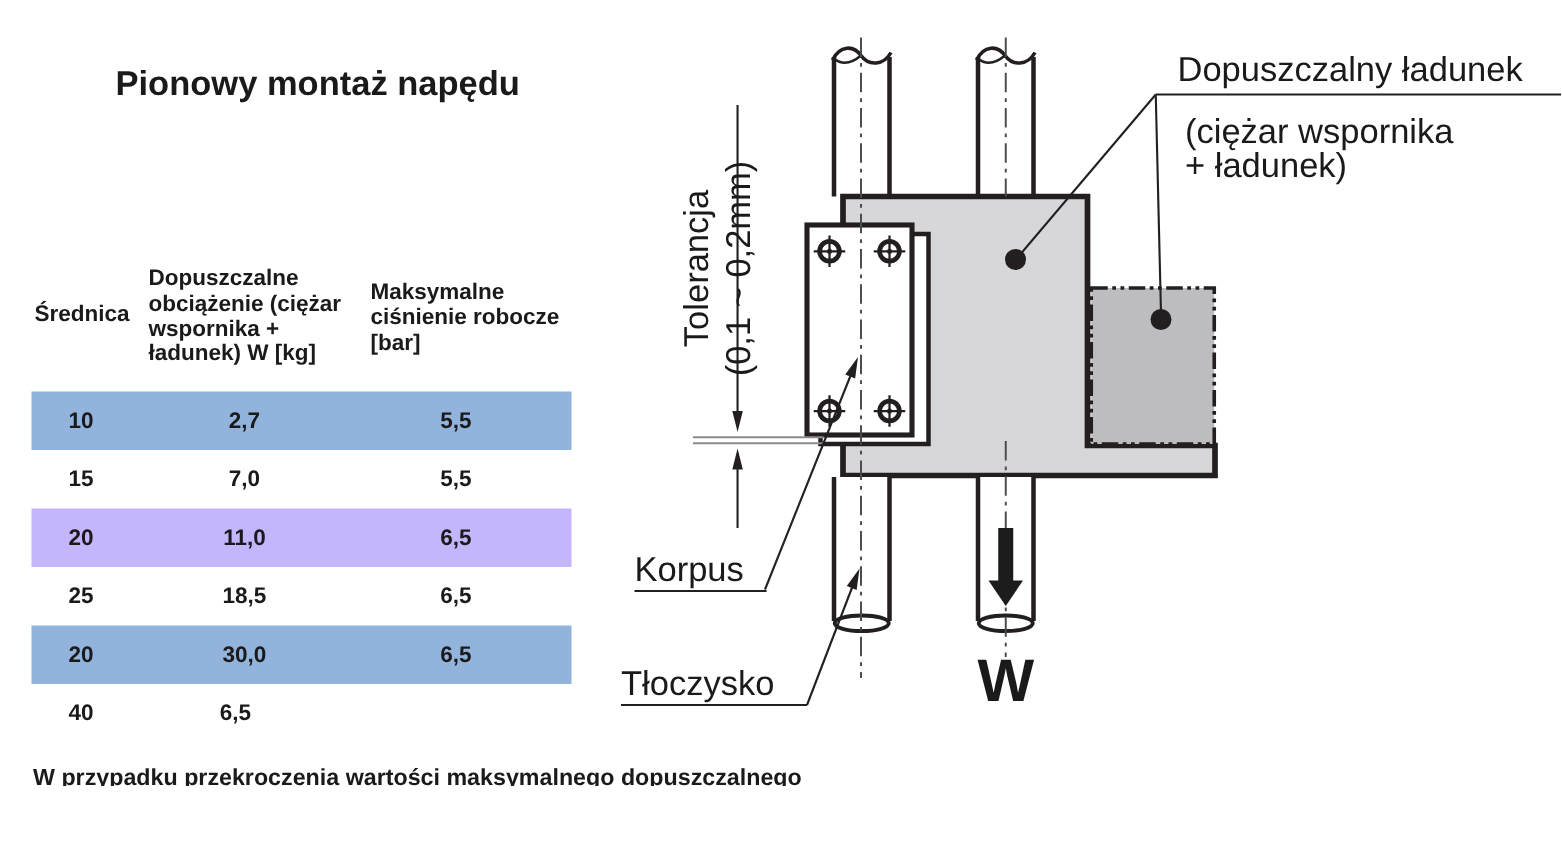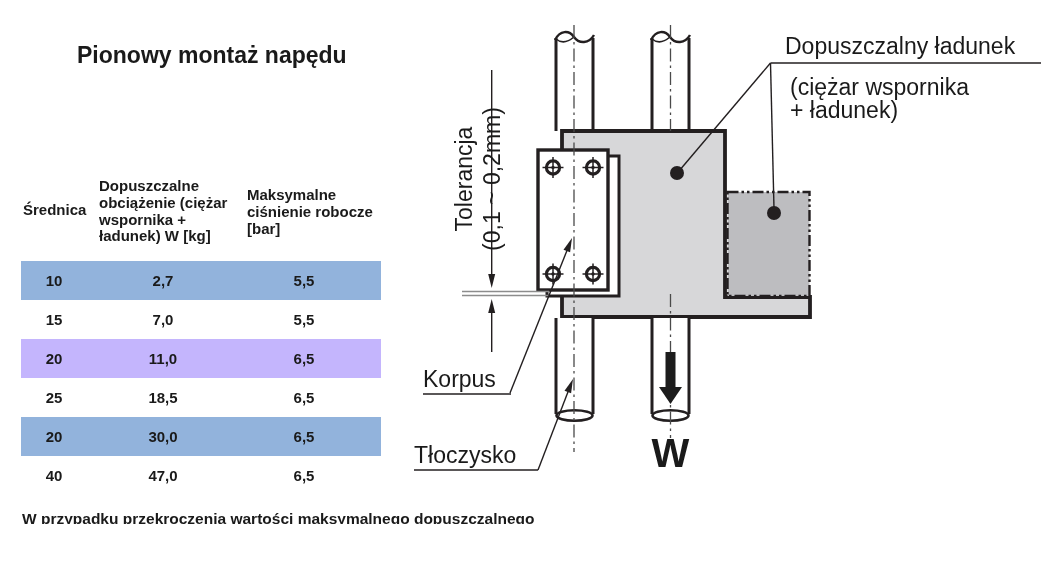--- a/index.html
+++ b/index.html
@@ -60,21 +60,20 @@
       <div>18,5</div>
       <div class="c3">6,5</div>
     </div>
     <div class="trow" style="background-color: rgb(146, 179, 220);">
       <div>20</div>
       <div>30,0</div>
       <div class="c3">6,5</div>
     </div>
     <div class="trow">
       <div>40</div>
-      <div>47,0</div>
       <div class="c3">6,5</div>
     </div>
   </div>
 
   <div id="footer">
     <div>W przypadku przekroczenia wartości maksymalnego dopuszczalnego</div>
   </div>
 
   <svg id="diagram" viewBox="400 0 641 577" xmlns="http://www.w3.org/2000/svg">
 

